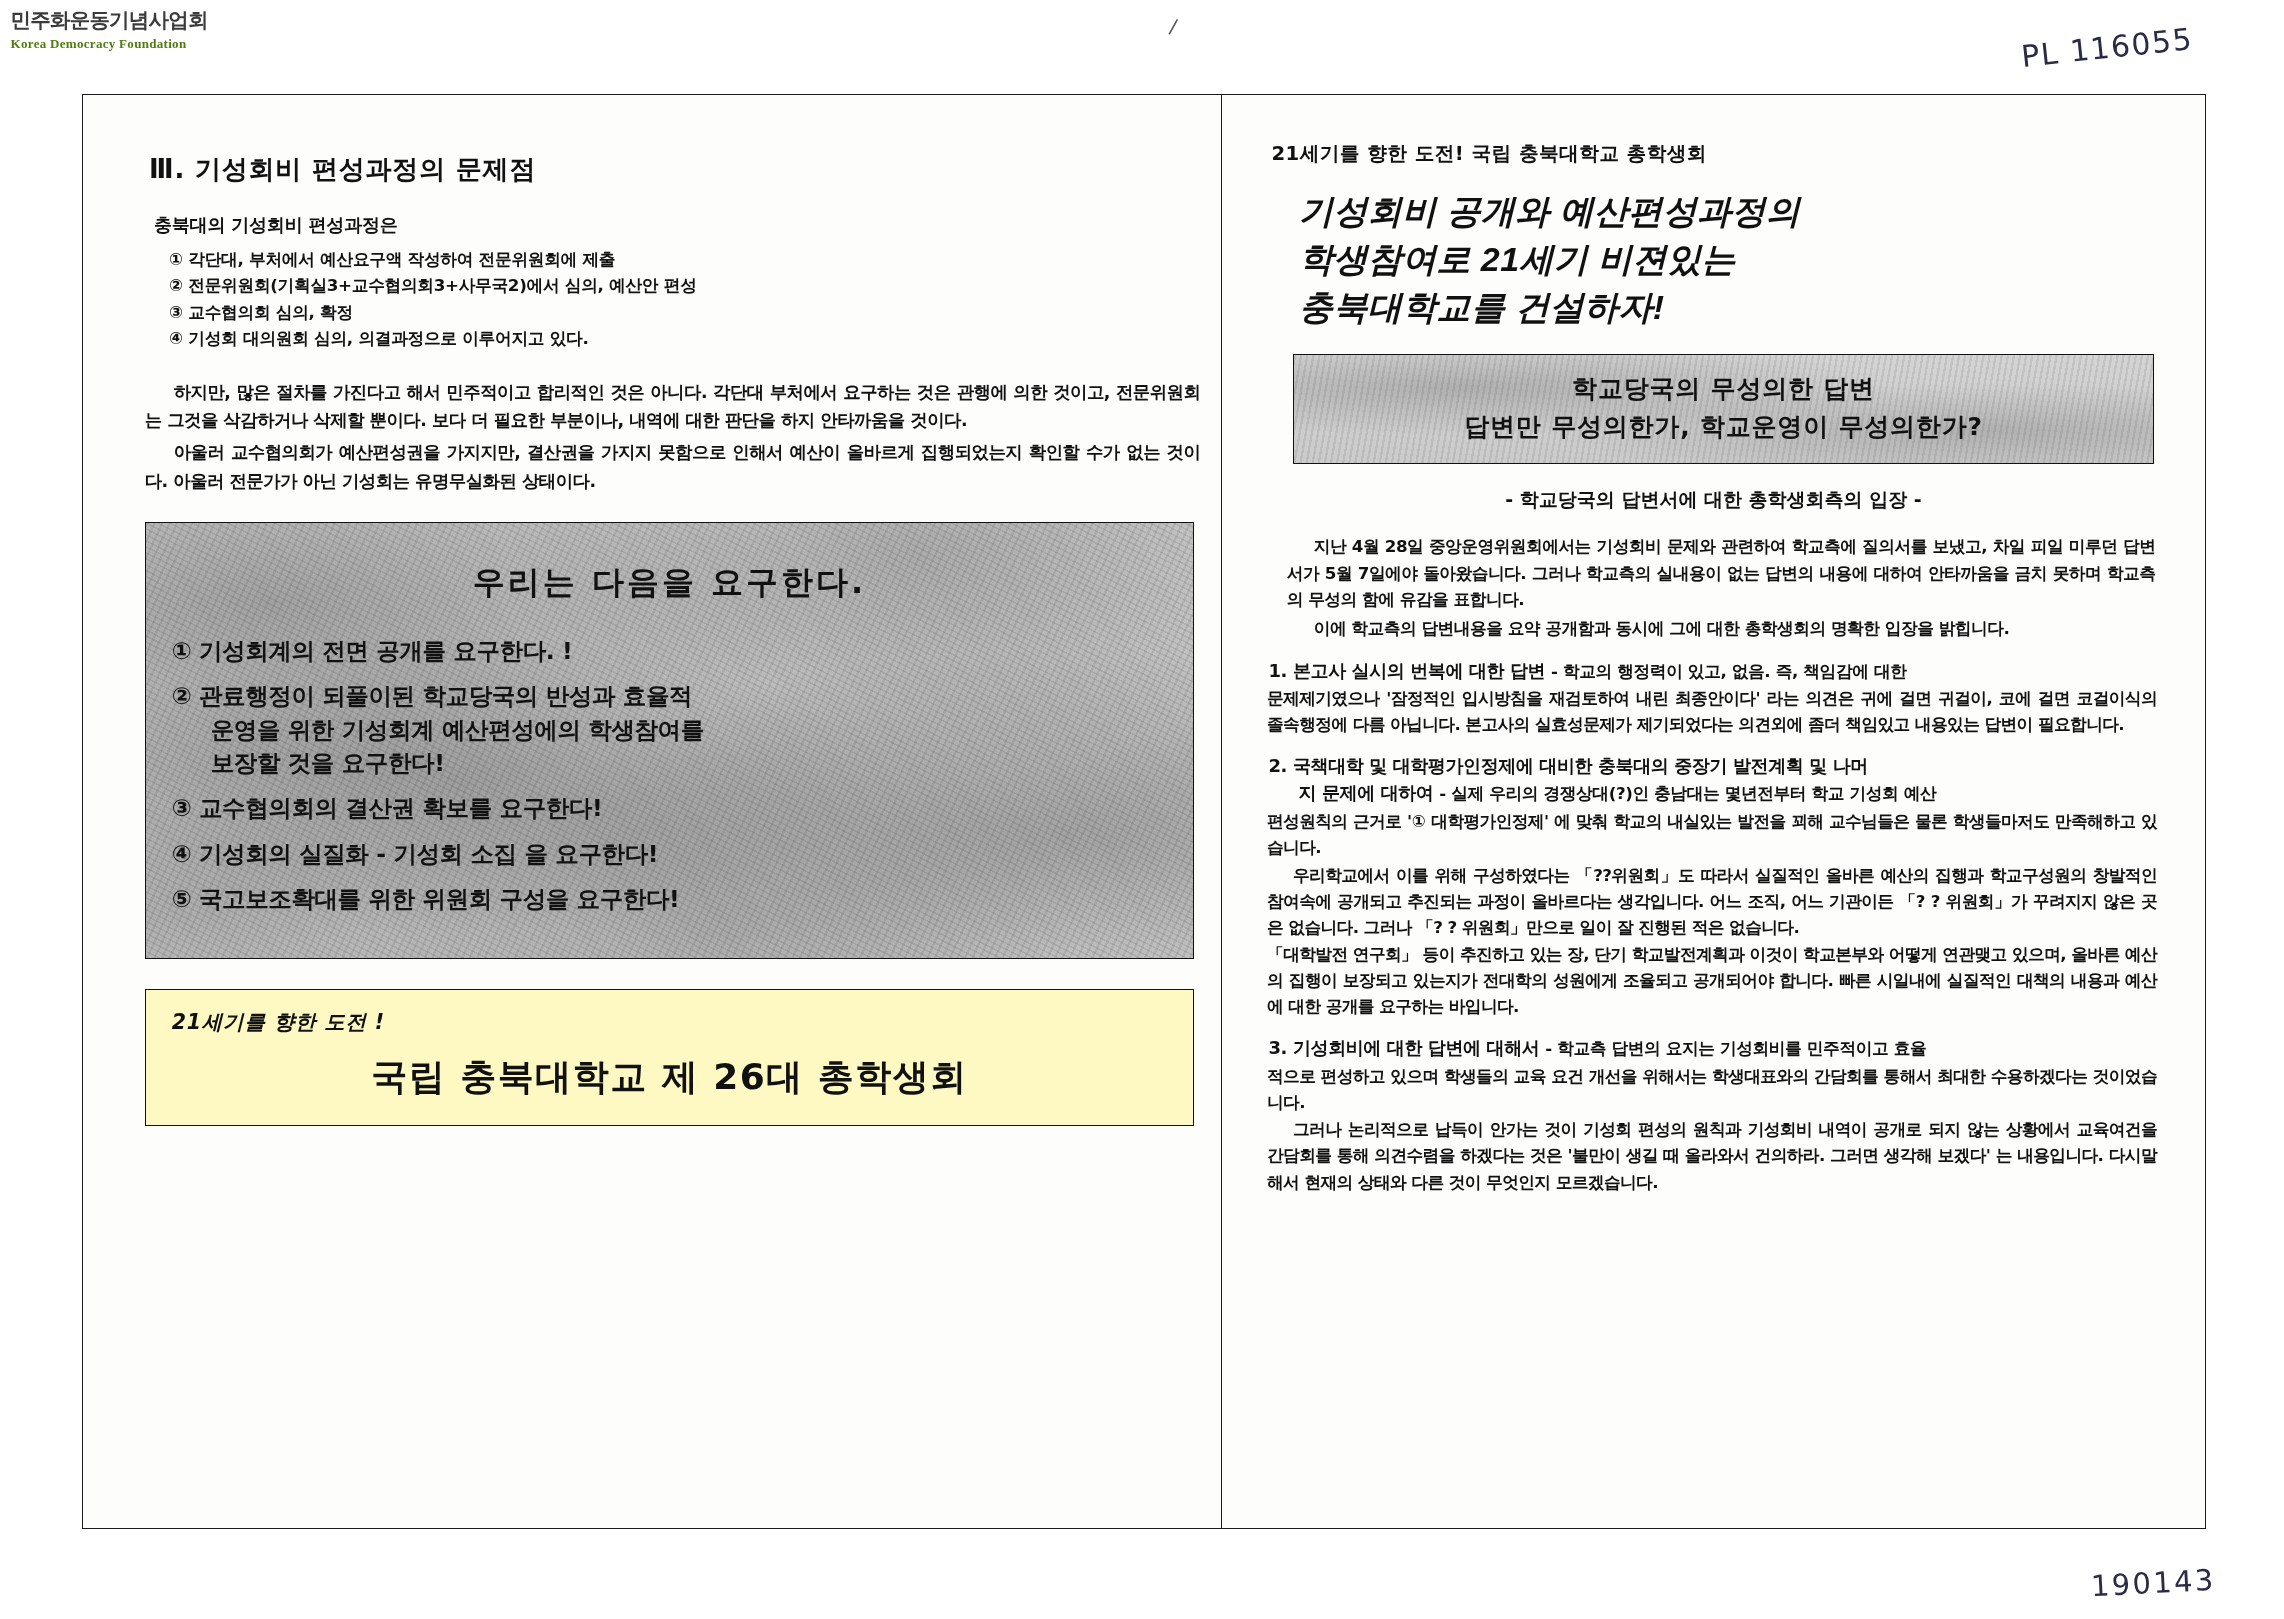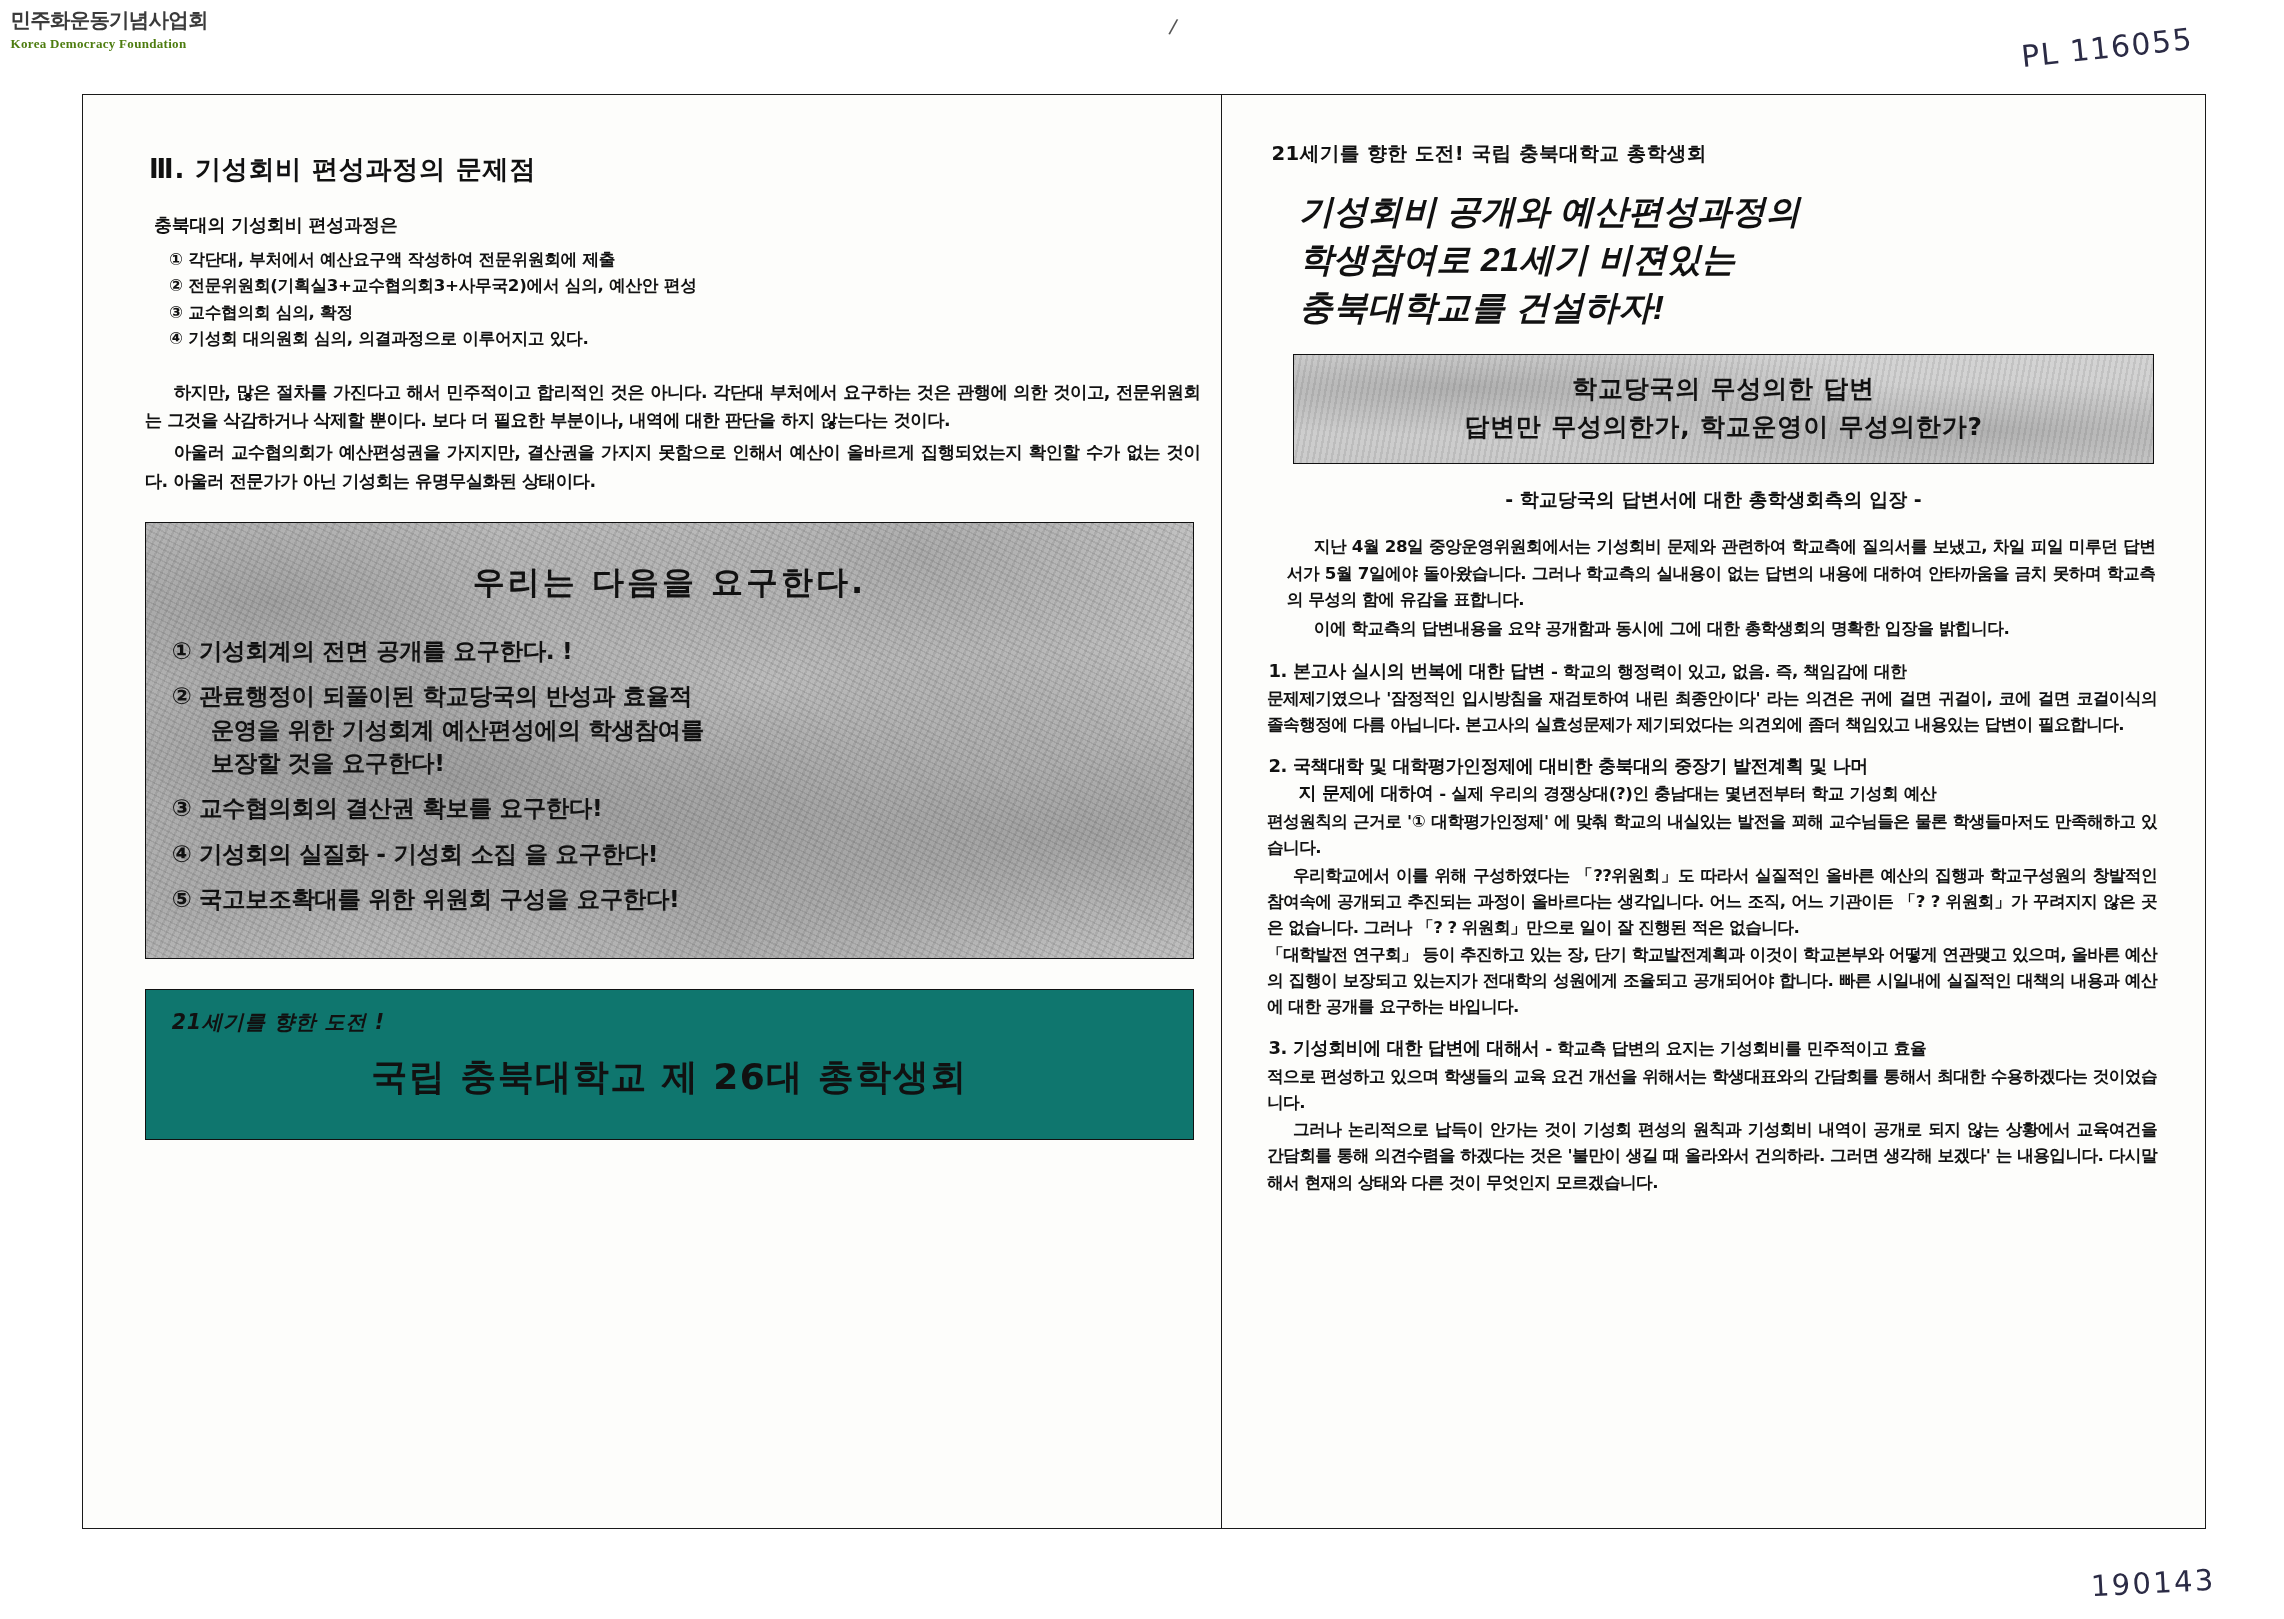--- a/index.html
+++ b/index.html
@@ -169,22 +169,22 @@
   }
   .demand-item .cont {
     display: block;
     padding-left: 39px;
   }
 
   
   .banner-box {
     margin: 30px 16.7px 0 16.7px;
     border: 1.5px solid #111;
-    padding: 18px 26px 37px 26px;
-    background: #0f766e;
+    padding: 18px 26px 23px 26px;
+    background: #fef9c3;
   }
   .banner-small {
     font-family: "DejaVu Sans", sans-serif;
     font-style: italic;
     font-size: 20.5px;
     font-weight: 700;
     letter-spacing: 0.8px;
     margin-bottom: 16.7px;
   }
   .banner-big {
@@ -293,21 +293,21 @@
 
     <div class="l-lead">충북대의 기성회비 편성과정은</div>
 
     <div class="l-list">
       <div>① 각단대, 부처에서 예산요구액 작성하여 전문위원회에 제출</div>
       <div>② 전문위원회(기획실3+교수협의회3+사무국2)에서 심의, 예산안 편성</div>
       <div>③ 교수협의회 심의, 확정</div>
       <div>④ 기성회 대의원회 심의, 의결과정으로 이루어지고 있다.</div>
     </div>
 
-    <p class="l-para">하지만, 많은 절차를 가진다고 해서 민주적이고 합리적인 것은 아니다. 각단대 부처에서 요구하는 것은 관행에 의한 것이고, 전문위원회는 그것을 삭감하거나 삭제할 뿐이다. 보다 더 필요한 부분이나, 내역에 대한 판단을 하지 않는다는 것이다.</p>
+    <p class="l-para">하지만, 많은 절차를 가진다고 해서 민주적이고 합리적인 것은 아니다. 각단대 부처에서 요구하는 것은 관행에 의한 것이고, 전문위원회는 그것을 삭감하거나 삭제할 뿐이다. 보다 더 필요한 부분이나, 내역에 대한 판단을 하지 안타까움을 것이다.</p>
     <p class="l-para">아울러 교수협의회가 예산편성권을 가지지만, 결산권을 가지지 못함으로 인해서 예산이 올바르게 집행되었는지 확인할 수가 없는 것이다. 아울러 전문가가 아닌 기성회는 유명무실화된 상태이다.</p>
 
     <div class="demand-box">
       <div class="demand-title">우리는 다음을 요구한다.</div>
 
       <div class="demand-item">
         <span>①</span>
         <span>기성회계의 전면 공개를 요구한다. !</span>
       </div>
 

